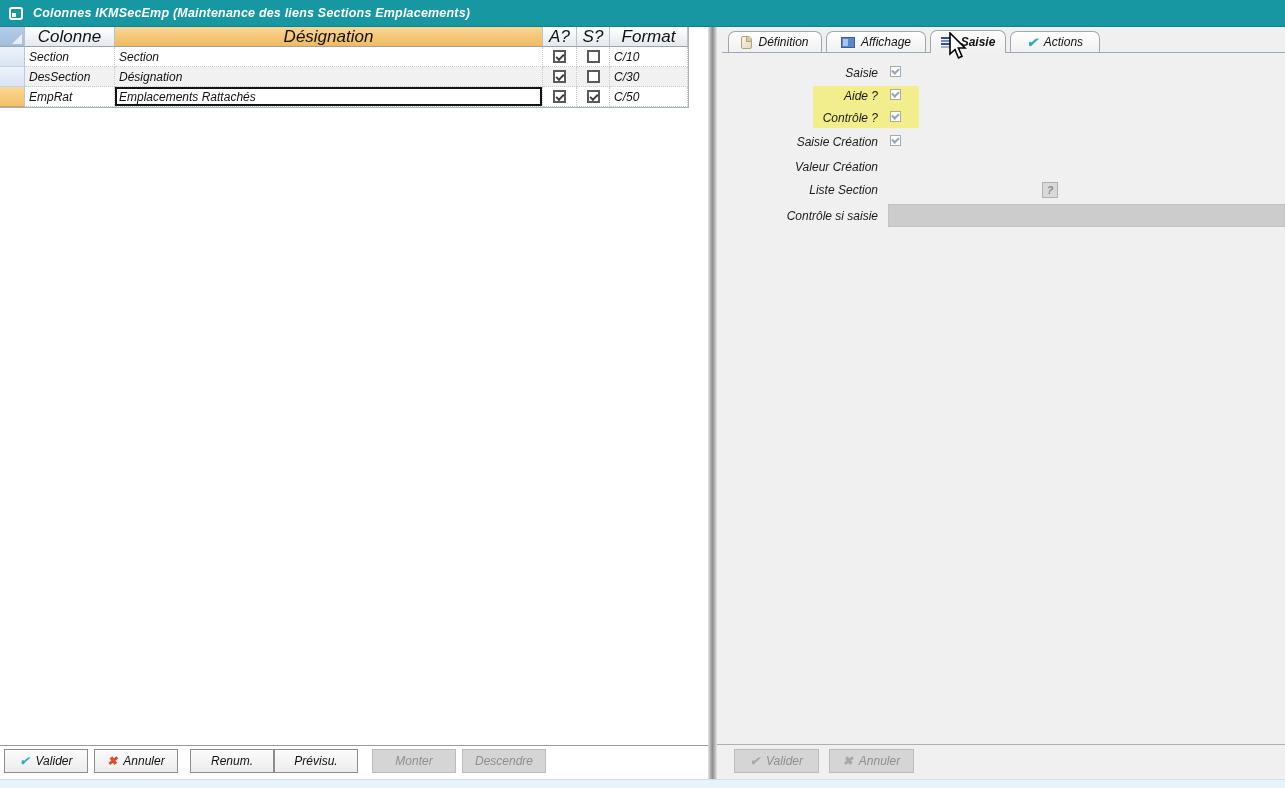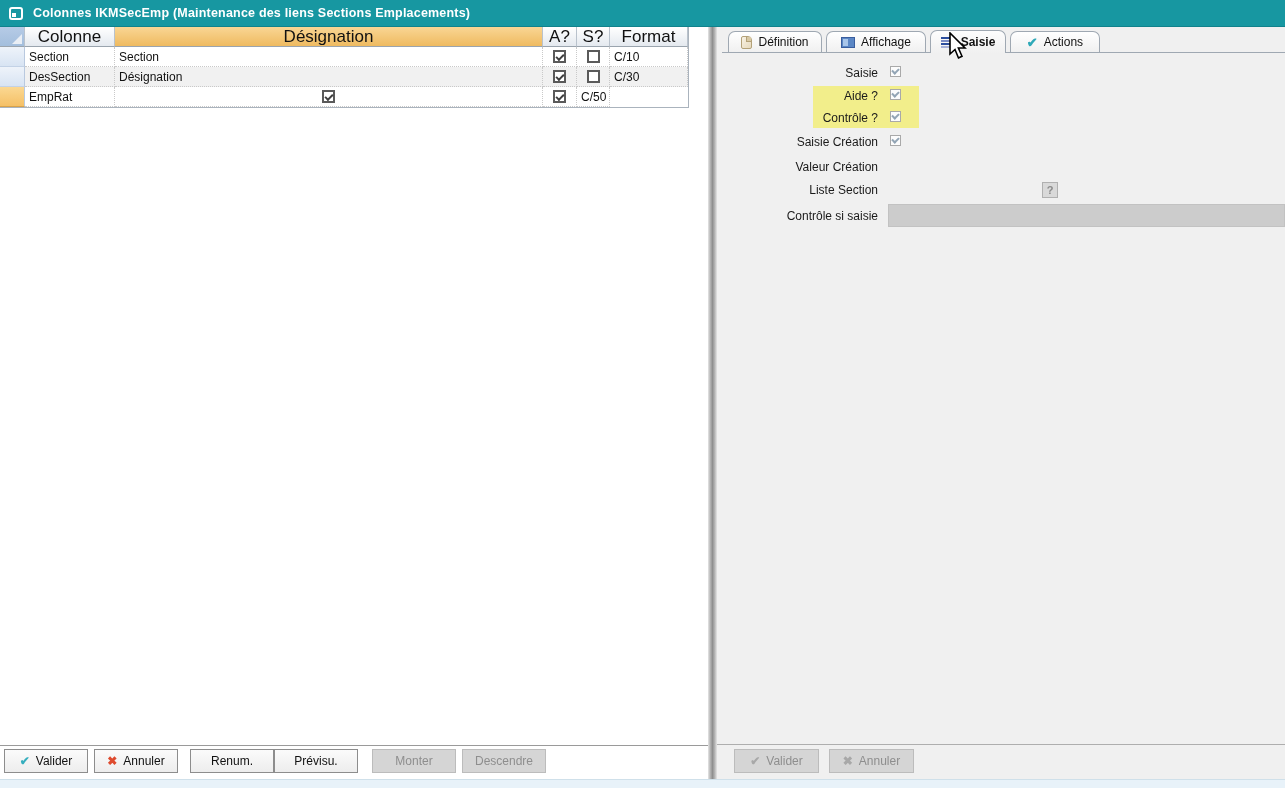--- a/index.html
+++ b/index.html
@@ -1,18 +1,18 @@
 <!DOCTYPE html>
 <html><head>
 <meta charset="utf-8">
 <style>
   * { margin:0; padding:0; box-sizing:border-box; }
   html,body { width:1285px; height:788px; }
   body { font-family:"Liberation Sans", sans-serif; font-size:12px; color:#111; background:#fff; }
-  #screen { position:relative; width:1285px; height:788px; overflow:hidden; background:#fff; }
+  #screen { position:relative; width:1285px; height:788px; overflow:hidden; background:#fff;font-style:italic; }
 
   
   .titlebar { position:absolute; left:0; top:0; width:1285px; height:27px;
     background:#1797A1; border-bottom:1px solid #10828c; display:flex; align-items:center; }
   .title-icon { position:relative; width:14px; height:13px; margin-left:9px;
     border:2px solid #fff; border-radius:3px; }
   .title-icon::after { content:''; position:absolute; left:1px; bottom:1px; width:4px; height:4px; background:#fff; }
   .title-text { color:#fff; font-weight:bold; font-size:12.5px; margin-left:10px; letter-spacing:.2px; }
 
   
@@ -128,20 +128,21 @@
     <div class="cell center" style="background:#f1f1f1">
         <span class="cb checked"></span>
       </div>
     <div class="cell center" style="background:#f1f1f1">
         <span class="cb"></span>
       </div>
     <div class="cell" style="background:#f1f1f1">C/30</div>
 
     <div class="rowsel current"></div>
     <div class="cell">EmpRat</div>
+    <div class="cell checked-border">Emplacements Rattachés</div>
     <div class="cell center">
         <span class="cb checked"></span>
       </div>
     <div class="cell center">
         <span class="cb checked"></span>
       </div>
     <div class="cell">C/50</div>
   </div>
 
   <div class="splitter"></div>

